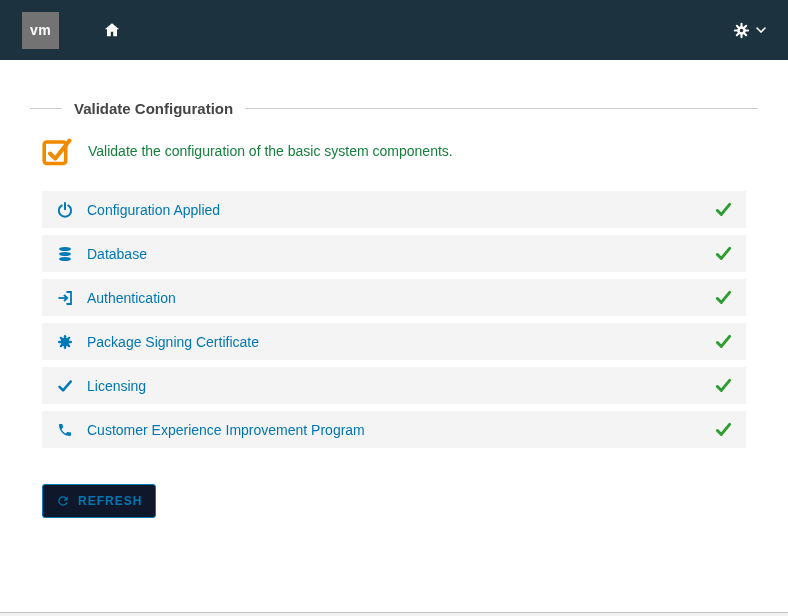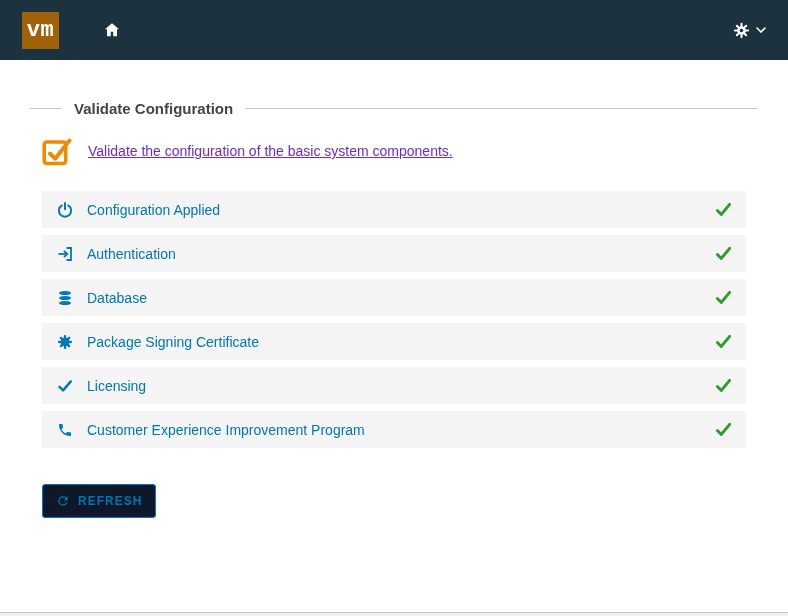--- a/index.html
+++ b/index.html
@@ -15,29 +15,28 @@
   
   .top-nav {
     height:60px;
     background:#1d323f;
     display:flex;
     align-items:center;
     padding:0 22px;
   }
   .vm-logo {
     width:37px; height:37px;
-    background:#a16207;
+    background:#737373;
     color:#ffffff;
     font-weight:bold;
-    font-size:22px;
+    font-size:14px;
     display:flex; align-items:center; justify-content:center;
     letter-spacing:.5px;
     cursor:pointer;
     flex:0 0 auto;
-    font-family:Liberation Mono, monospace;
   }
   .nav-icon-btn {
     background:none; border:none; padding:0;
     color:#ffffff;
     display:flex; align-items:center;
     cursor:pointer;
   }
   .home-btn { margin-left:44px; }
   .nav-right { margin-left:auto; display:flex; align-items:center; gap:6px; }
   .nav-right svg { display:block; }
@@ -57,21 +56,21 @@
     margin:4px 12px;
     white-space:nowrap;
   }
 
   
   .desc-row {
     display:flex; align-items:center;
     margin:15px 42px 0 42px;
     gap:16px;
   }
-  .desc-text { color:#6d28d9; font-size:14px;text-decoration:underline; }
+  .desc-text { color:#15803d; font-size:14px; }
   .validate-icon { flex:0 0 auto; display:flex; }
 
   
   .check-list { margin:25px 42px 0 42px;text-align:center; }
   .check-row {
     display:flex; align-items:center;
     height:37px;
     background:#f4f4f4;
     margin-bottom:7px;
     padding:0 14px;
@@ -246,38 +245,38 @@
     <span class="row-status">
       <svg width="17" height="17">
           <use href="#success-check-icon"></use>
         </svg>
     </span>
   </div>
 
   <div class="check-row">
     <span class="row-icon">
       <svg width="16" height="16">
+          <use href="#database-icon" xlink:href="#database-icon"></use>
+        </svg>
+    </span>
+    <a class="row-label">Database</a>
+    <span class="row-status">
+      <svg width="17" height="17">
+          <use href="#success-check-icon"></use>
+        </svg>
+    </span>
+  </div>
+
+  <div class="check-row">
+    <span class="row-icon">
+      <svg width="16" height="16">
           <use href="#login-icon" xlink:href="#login-icon"></use>
         </svg>
     </span>
     <a class="row-label">Authentication</a>
-    <span class="row-status">
-      <svg width="17" height="17">
-          <use href="#success-check-icon"></use>
-        </svg>
-    </span>
-  </div>
-
-  <div class="check-row">
-    <span class="row-icon">
-      <svg width="16" height="16">
-          <use href="#database-icon" xlink:href="#database-icon"></use>
-        </svg>
-    </span>
-    <a class="row-label">Database</a>
     <span class="row-status">
       <svg width="17" height="17">
           <use href="#success-check-icon"></use>
         </svg>
     </span>
   </div>
 
   <div class="check-row">
     <span class="row-icon">
       <svg width="16" height="16">

